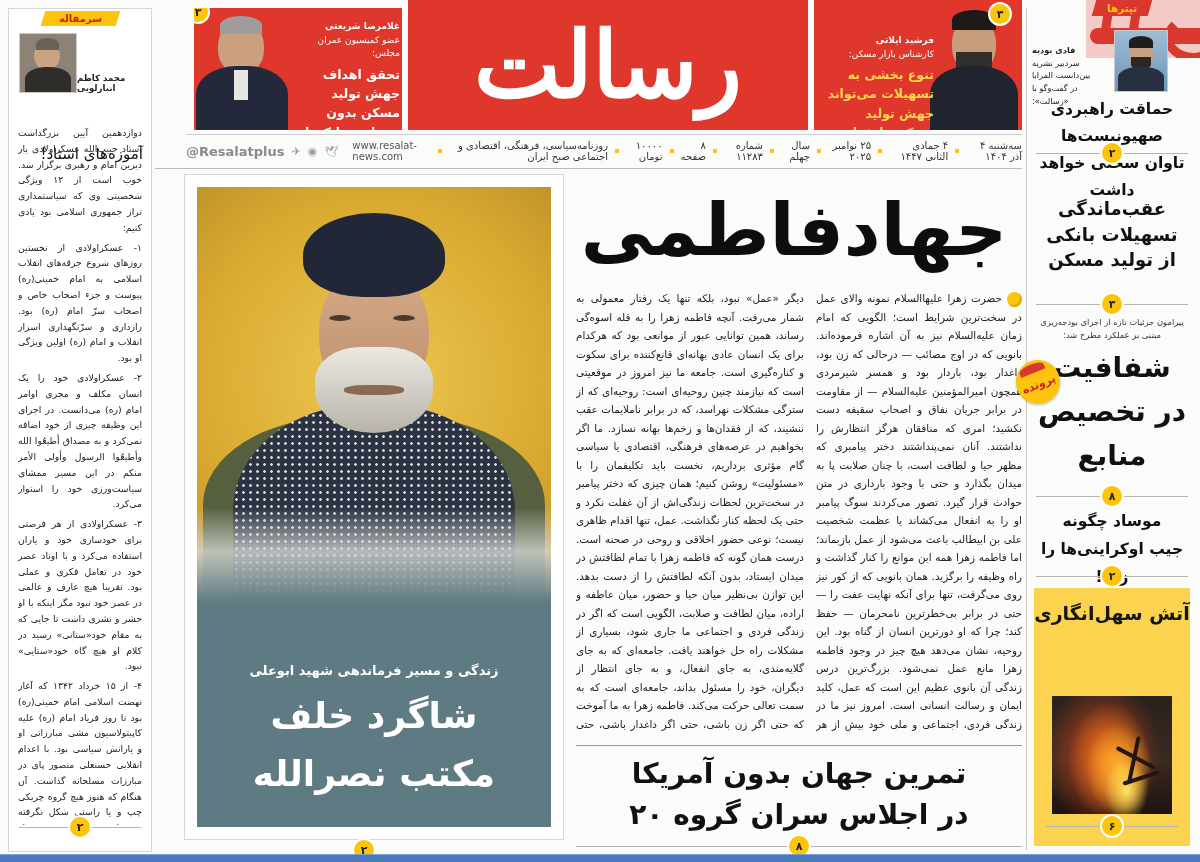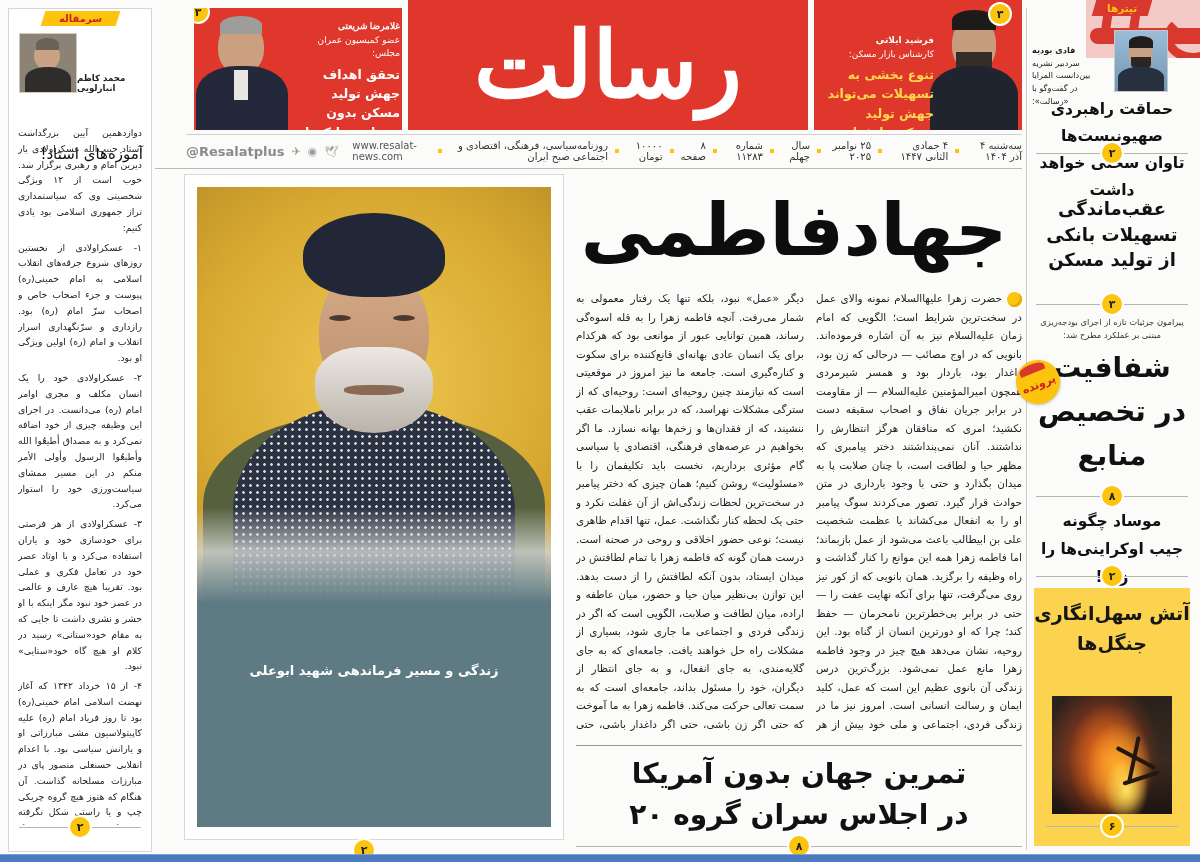--- a/index.html
+++ b/index.html
@@ -76,21 +76,21 @@
   </div>
 
   <div class="abs redbox" style="left:194px;top:8px;width:208px;height:122px;">
     <div class="abs" style="left:0;top:0;width:104px;height:122px;">
       <div class="abs" style="left:24px;top:14px;width:46px;height:52px;border-radius:46%;background:#caa081;"></div>
       <div class="abs" style="left:26px;top:8px;width:42px;height:18px;border-radius:50% 50% 0 0;background:#9f9d9c;"></div>
       <div class="abs" style="left:2px;top:58px;width:92px;height:64px;border-radius:44% 44% 0 0;background:#23283a;"></div>
       <div class="abs" style="left:40px;top:62px;width:14px;height:30px;background:#e8e6e2;"></div>
     </div>
     <div class="abs" style="left:96px;top:12px;width:104px;padding-left:6px;">
-      <div class="who" style="font-weight:bold;font-family:Liberation Serif, serif;">غلامرضا شریعتی</div>
+      <div class="who" style="font-weight:bold;">غلامرضا شریعتی</div>
       <div class="who">عضو کمیسیون عمران مجلس:</div>
       <div class="quote" style="color:#fff;margin-top:4px;">تحقق اهداف جهش تولید مسکن بدون همراهی بانک‌ها ممکن نیست</div>
     </div>
     <div class="num-badge corner-badge" style="left:-6px;top:-6px;">۳</div>
   </div>
 
   <div class="abs redbox" style="left:408px;top:0;width:400px;height:130px;display:flex;align-items:center;justify-content:center;">
     <div style="color:#fff;font-weight:bold;font-size:92px;line-height:120px;font-family:'DejaVu Serif','Liberation Serif',serif;">رسالت</div>
   </div>
 
@@ -143,20 +143,24 @@
       <div class="abs dotpat" style="left:36px;top:218px;width:282px;height:230px;border-radius:46% 46% 14% 14%;background-color:#2b3242;"></div>
       <div class="abs" style="left:122px;top:78px;width:110px;height:138px;border-radius:48%;background:linear-gradient(#d6ab88,#bb8f6d);"></div>
       <div class="abs" style="left:118px;top:160px;width:118px;height:86px;border-radius:40% 40% 52% 52%;background:linear-gradient(#ece8e2,#b9b3aa);"></div>
       <div class="abs" style="left:147px;top:198px;width:60px;height:10px;border-radius:40%;background:#8a6a55;"></div>
       <div class="abs" style="left:106px;top:26px;width:142px;height:84px;border-radius:50% 50% 42% 42%;background:#222738;"></div>
       <div class="abs" style="left:132px;top:128px;width:22px;height:6px;border-radius:50%;background:#4a3a30;"></div>
       <div class="abs" style="left:196px;top:128px;width:22px;height:6px;border-radius:50%;background:#4a3a30;"></div>
 
       <div class="abs" style="left:0;right:0;bottom:0;height:320px;background:linear-gradient(to bottom, rgba(210,213,210,0) 0%, rgba(215,218,215,0.8) 14%, #5e7a82 30%, #5e7a82 100%);"></div>
       <div class="abs" style="left:0;right:0;top:476px;text-align:center;color:#fff;font-size:13px;font-weight:bold;">زندگی و مسیر فرماندهی شهید ابوعلی</div>
+      <div class="abs" style="left:0;right:0;top:500px;text-align:center;color:#fff;font-weight:bold;font-size:36px;line-height:1.6;">
+        <div>شاگرد خلف</div>
+        <div>مکتب نصرالله</div>
+      </div>
     </div>
   </div>
   <div class="num-badge abs" style="left:354px;top:840px;">۲</div>
 
   <div class="abs" style="left:566px;top:176px;width:456px;height:108px;font-size:72px;font-weight:bold;color:#0d0d0d;
               text-align:center;line-height:108px;white-space:nowrap;overflow:hidden;">جهادفاطمی</div>
 
   <div class="abs coltxt" style="left:816px;top:289px;width:206px;height:446px;">
     <span class="bullet-ico"></span>
     <span>حضرت زهرا علیهاالسلام نمونه والای عمل در سخت‌ترین شرایط است؛ الگویی که امام زمان علیه‌السلام نیز به آن اشاره فرموده‌اند. بانویی که در اوج مصائب — درحالی که زن بود، داغدار بود، باردار بود و همسر شیرمردی همچون امیرالمؤمنین علیه‌السلام — از مقاومت در برابر جریان نفاق و اصحاب سقیفه دست نکشید؛ امری که منافقان هرگز انتظارش را نداشتند. آنان نمی‌پنداشتند دختر پیامبری که مظهر حیا و لطافت است، با چنان صلابت پا به میدان بگذارد و حتی با وجود بارداری در متن حوادث قرار گیرد. تصور می‌کردند سوگ پیامبر او را به انفعال می‌کشاند یا عظمت شخصیت علی بن ابیطالب باعث می‌شود از عمل بازبماند؛ اما فاطمه زهرا همه این موانع را کنار گذاشت و راه وظیفه را برگزید. همان بانویی که از کور نیز روی می‌گرفت، تنها برای آنکه نهایت عفت را — حتی در برابر بی‌خطرترین نامحرمان — حفظ کند؛ چرا که او دورترین انسان از گناه بود. این روحیه، نشان می‌دهد هیچ چیز در وجود فاطمه زهرا مانع عمل نمی‌شود. بزرگ‌ترین درس زندگی آن بانوی عظیم این است که عمل، کلید ایمان و رسالت انسانی است. امروز نیز ما در زندگی فردی، اجتماعی و ملی خود بیش از هر زمان نیازمند همین روحیه عمل و مسئولیت‌پذیری هستیم. درسی که از زندگی صدیقه طاهره می‌آموزیم، تنها یک الگوی تاریخی یا احساسی نیست؛ بلکه دستورکاری برای امروز ماست. او نشان داد که عمل، همیشه در متن سختی‌ها معنا پیدا می‌کند. اگر آسان بود،</span>
@@ -233,21 +237,20 @@
     <div>موساد چگونه</div>
     <div>جیب اوکراینی‌ها را زد؟!</div>
   </div>
   <div class="divider" style="left:1036px;top:566px;width:152px;">
     <div class="num-badge">۲</div>
   </div>
 
   <div class="abs" style="left:1034px;top:588px;width:156px;height:258px;background:#fbd34e;">
     <div style="margin-top:10px;text-align:center;font-weight:bold;font-size:19px;line-height:1.6;color:#161616;">
       <div>آتش سهل‌انگاری</div>
-      <div>جنگل‌ها</div>
     </div>
     <div id="fire" class="abs" style="left:18px;top:108px;width:120px;height:118px;">
       <div class="branch" style="left:62px;top:60px;width:44px;height:4px;transform:rotate(28deg);"></div>
       <div class="branch" style="left:70px;top:80px;width:38px;height:4px;transform:rotate(-18deg);"></div>
       <div class="branch" style="left:80px;top:40px;width:4px;height:46px;transform:rotate(12deg);"></div>
     </div>
     <div class="divider" style="left:12px;right:12px;bottom:10px;">
       <div class="num-badge">۶</div>
     </div>
   </div>

